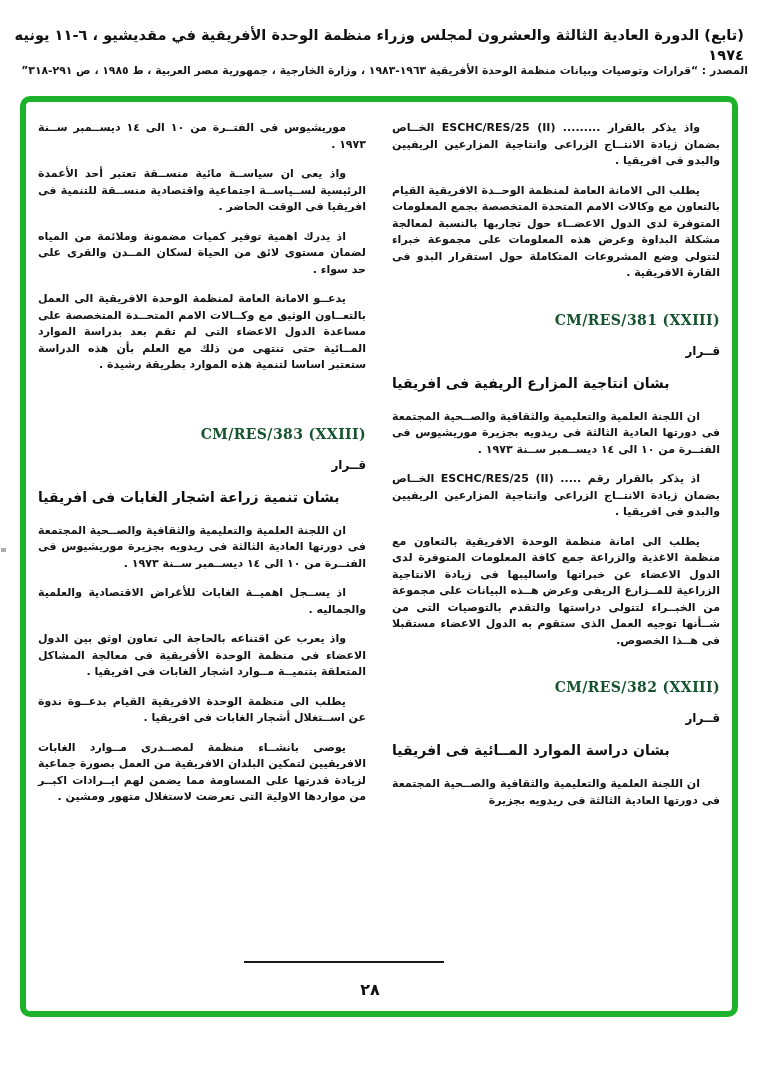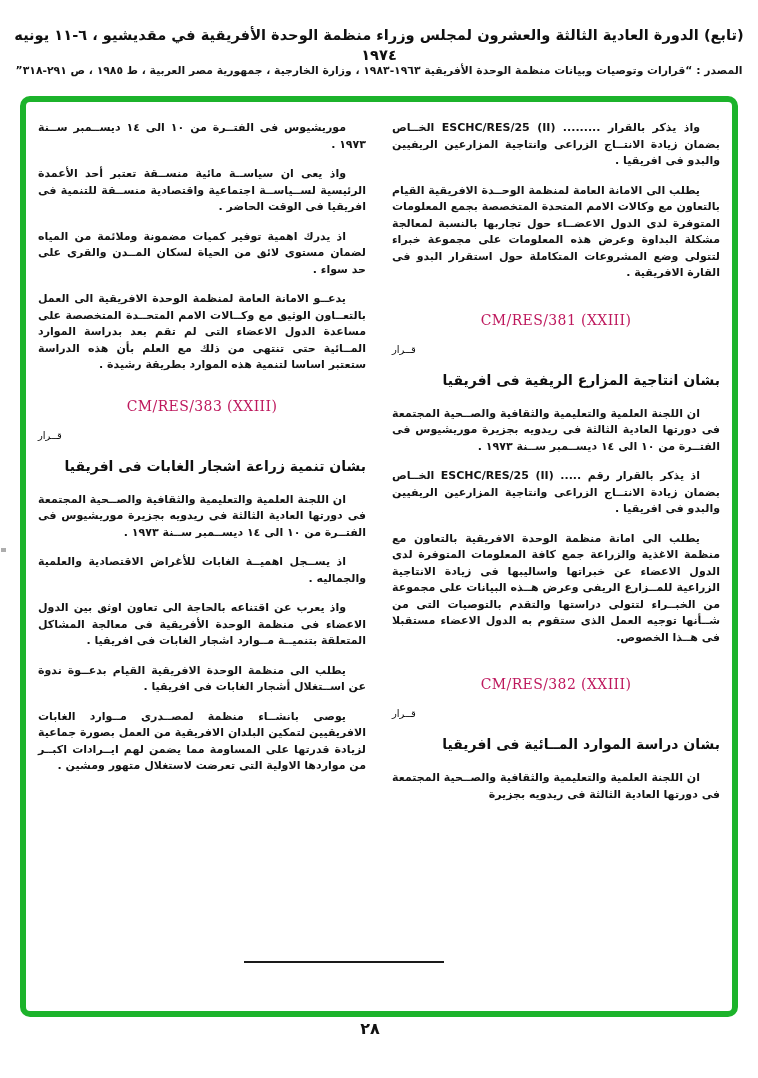--- a/index.html
+++ b/index.html
@@ -6,21 +6,21 @@
   body{
     width:758px;height:1078px;
     background:#ffffff;
     font-family:"DejaVu Sans",sans-serif;
     color:#161616;
     overflow:hidden;
     position:relative;
   }
   .page{width:758px;height:1078px;position:relative;direction:rtl;}
   
-  .hdr{padding-top:25px;text-align:center;}
+  .hdr{padding-top:25px;}
   .hdr-line1{
     font-size:14.6px;font-weight:700;letter-spacing:0;
     color:#101010;line-height:1.35;padding:0 14px;
   }
   .hdr-line2{
     font-size:10.8px;font-weight:700;color:#151515;
     padding:0 10px;
   }
   
   .frame{
@@ -32,42 +32,42 @@
   }
   .cols{display:flex;flex-direction:row;gap:26px;height:100%;}
   .col{flex:1 1 0;min-width:0;}
   
   .para{
     font-size:11px;font-weight:700;line-height:1.5;
     text-align:justify;text-indent:20px;
     margin:0 0 13px 0;color:#141414;
   }
   .res{
-    direction:ltr;text-align:center;unicode-bidi:embed;
-    font-family:"DejaVu Serif",serif;font-size:14px;font-weight:400;
-    letter-spacing:.4px;color:#be185d;
+    direction:ltr;text-align:right;unicode-bidi:embed;
+    font-family:"DejaVu Serif",serif;font-size:14px;font-weight:700;
+    letter-spacing:.4px;color:#14532d;
     margin:30px 0 16px 0;
   }
-  .col-left .res{margin-top:24px;}
+  .col-left .res{margin-top:52px;}
   .qarar{
-    text-align:left;font-size:10px;font-weight:400;
+    text-align:right;font-size:12px;font-weight:700;
     margin:0 0 17px 0;color:#101010;
   }
   .subject{
-    text-align:right;font-size:14px;font-weight:700;
+    text-align:left;font-size:14px;font-weight:700;
     margin:0 0 18px 0;color:#101010;
   }
   
   .end-rule{
     position:absolute;left:218px;bottom:48px;
     width:200px;height:2px;background:#1a1a1a;
   }
   
   .pagenum{
-    position:absolute;top:1019px;left:0;width:740px;
+    position:absolute;top:980px;left:0;width:740px;
     text-align:center;font-size:16px;font-weight:700;color:#111;
   }
   
   .artifact{
     position:absolute;left:1px;top:548px;width:5px;height:4px;
     background:#8a8a8a;opacity:.7;
   }
 </style>
 </head>
 <body>

